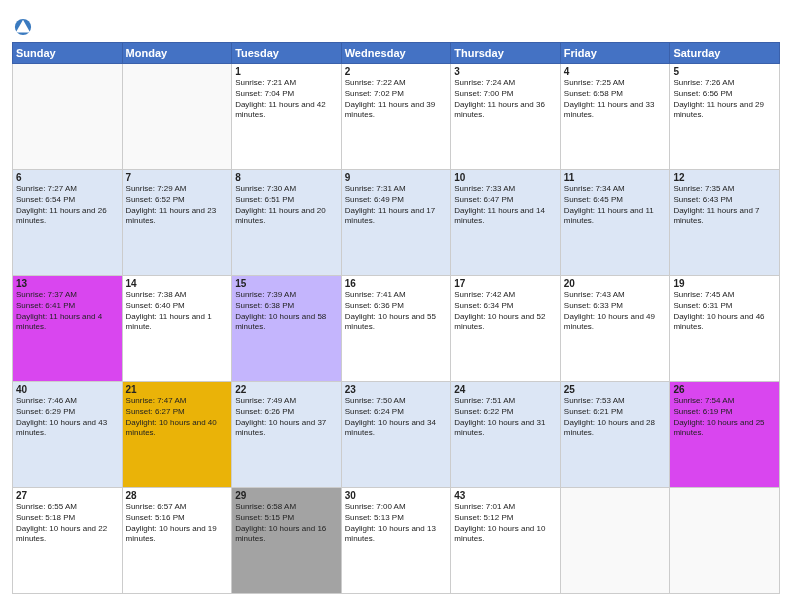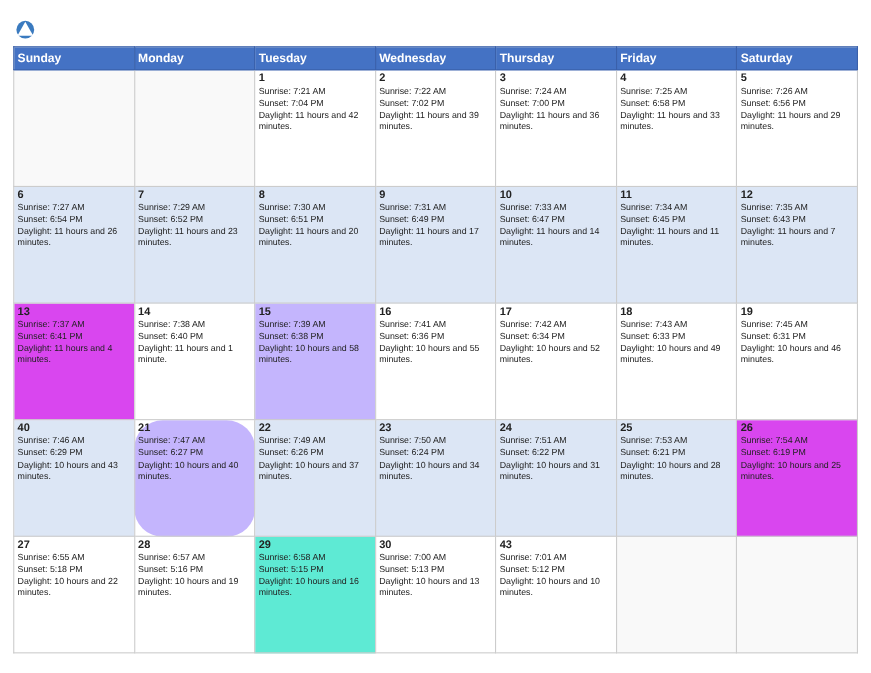--- a/index.html
+++ b/index.html
@@ -207,34 +207,34 @@
           </td>
           <td style="background: rgb(255, 255, 255);">
             <span class="day-num">16</span>
             <div class="day-detail">Sunrise: 7:41 AM<br>Sunset: 6:36 PM<br>Daylight: 10 hours and 55 minutes.</div>
           </td>
           <td style="background: rgb(255, 255, 255);">
             <span class="day-num">17</span>
             <div class="day-detail">Sunrise: 7:42 AM<br>Sunset: 6:34 PM<br>Daylight: 10 hours and 52 minutes.</div>
           </td>
           <td style="background: rgb(255, 255, 255);">
-            <span class="day-num">18</span>
+            <span class="day-num">20</span>
             <div class="day-detail">Sunrise: 7:43 AM<br>Sunset: 6:33 PM<br>Daylight: 10 hours and 49 minutes.</div>
           </td>
           <td style="background: rgb(255, 255, 255);">
             <span class="day-num">19</span>
             <div class="day-detail">Sunrise: 7:45 AM<br>Sunset: 6:31 PM<br>Daylight: 10 hours and 46 minutes.</div>
           </td>
         </tr>
         <tr class="row-even">
           <td style="background: rgb(220, 230, 245);">
             <span class="day-num">40</span>
             <div class="day-detail">Sunrise: 7:46 AM<br>Sunset: 6:29 PM<br>Daylight: 10 hours and 43 minutes.</div>
           </td>
-          <td style="background: #c4b5fd; border-radius: 26px;">
+          <td style="background: #eab308;">
             <span class="day-num">21</span>
             <div class="day-detail">Sunrise: 7:47 AM<br>Sunset: 6:27 PM<br>Daylight: 10 hours and 40 minutes.</div>
           </td>
           <td style="background: rgb(220, 230, 245);">
             <span class="day-num">22</span>
             <div class="day-detail">Sunrise: 7:49 AM<br>Sunset: 6:26 PM<br>Daylight: 10 hours and 37 minutes.</div>
           </td>
           <td style="background: rgb(220, 230, 245);">
             <span class="day-num">23</span>
             <div class="day-detail">Sunrise: 7:50 AM<br>Sunset: 6:24 PM<br>Daylight: 10 hours and 34 minutes.</div>
@@ -254,21 +254,21 @@
         </tr>
         <tr class="row-odd">
           <td style="background: rgb(255, 255, 255);">
             <span class="day-num">27</span>
             <div class="day-detail">Sunrise: 6:55 AM<br>Sunset: 5:18 PM<br>Daylight: 10 hours and 22 minutes.</div>
           </td>
           <td style="background: rgb(255, 255, 255);">
             <span class="day-num">28</span>
             <div class="day-detail">Sunrise: 6:57 AM<br>Sunset: 5:16 PM<br>Daylight: 10 hours and 19 minutes.</div>
           </td>
-          <td style="background: #5eead4;">
+          <td style="background: #a3a3a3;">
             <span class="day-num">29</span>
             <div class="day-detail">Sunrise: 6:58 AM<br>Sunset: 5:15 PM<br>Daylight: 10 hours and 16 minutes.</div>
           </td>
           <td style="background: rgb(255, 255, 255);">
             <span class="day-num">30</span>
             <div class="day-detail">Sunrise: 7:00 AM<br>Sunset: 5:13 PM<br>Daylight: 10 hours and 13 minutes.</div>
           </td>
           <td style="background: rgb(255, 255, 255);">
             <span class="day-num">43</span>
             <div class="day-detail">Sunrise: 7:01 AM<br>Sunset: 5:12 PM<br>Daylight: 10 hours and 10 minutes.</div>

